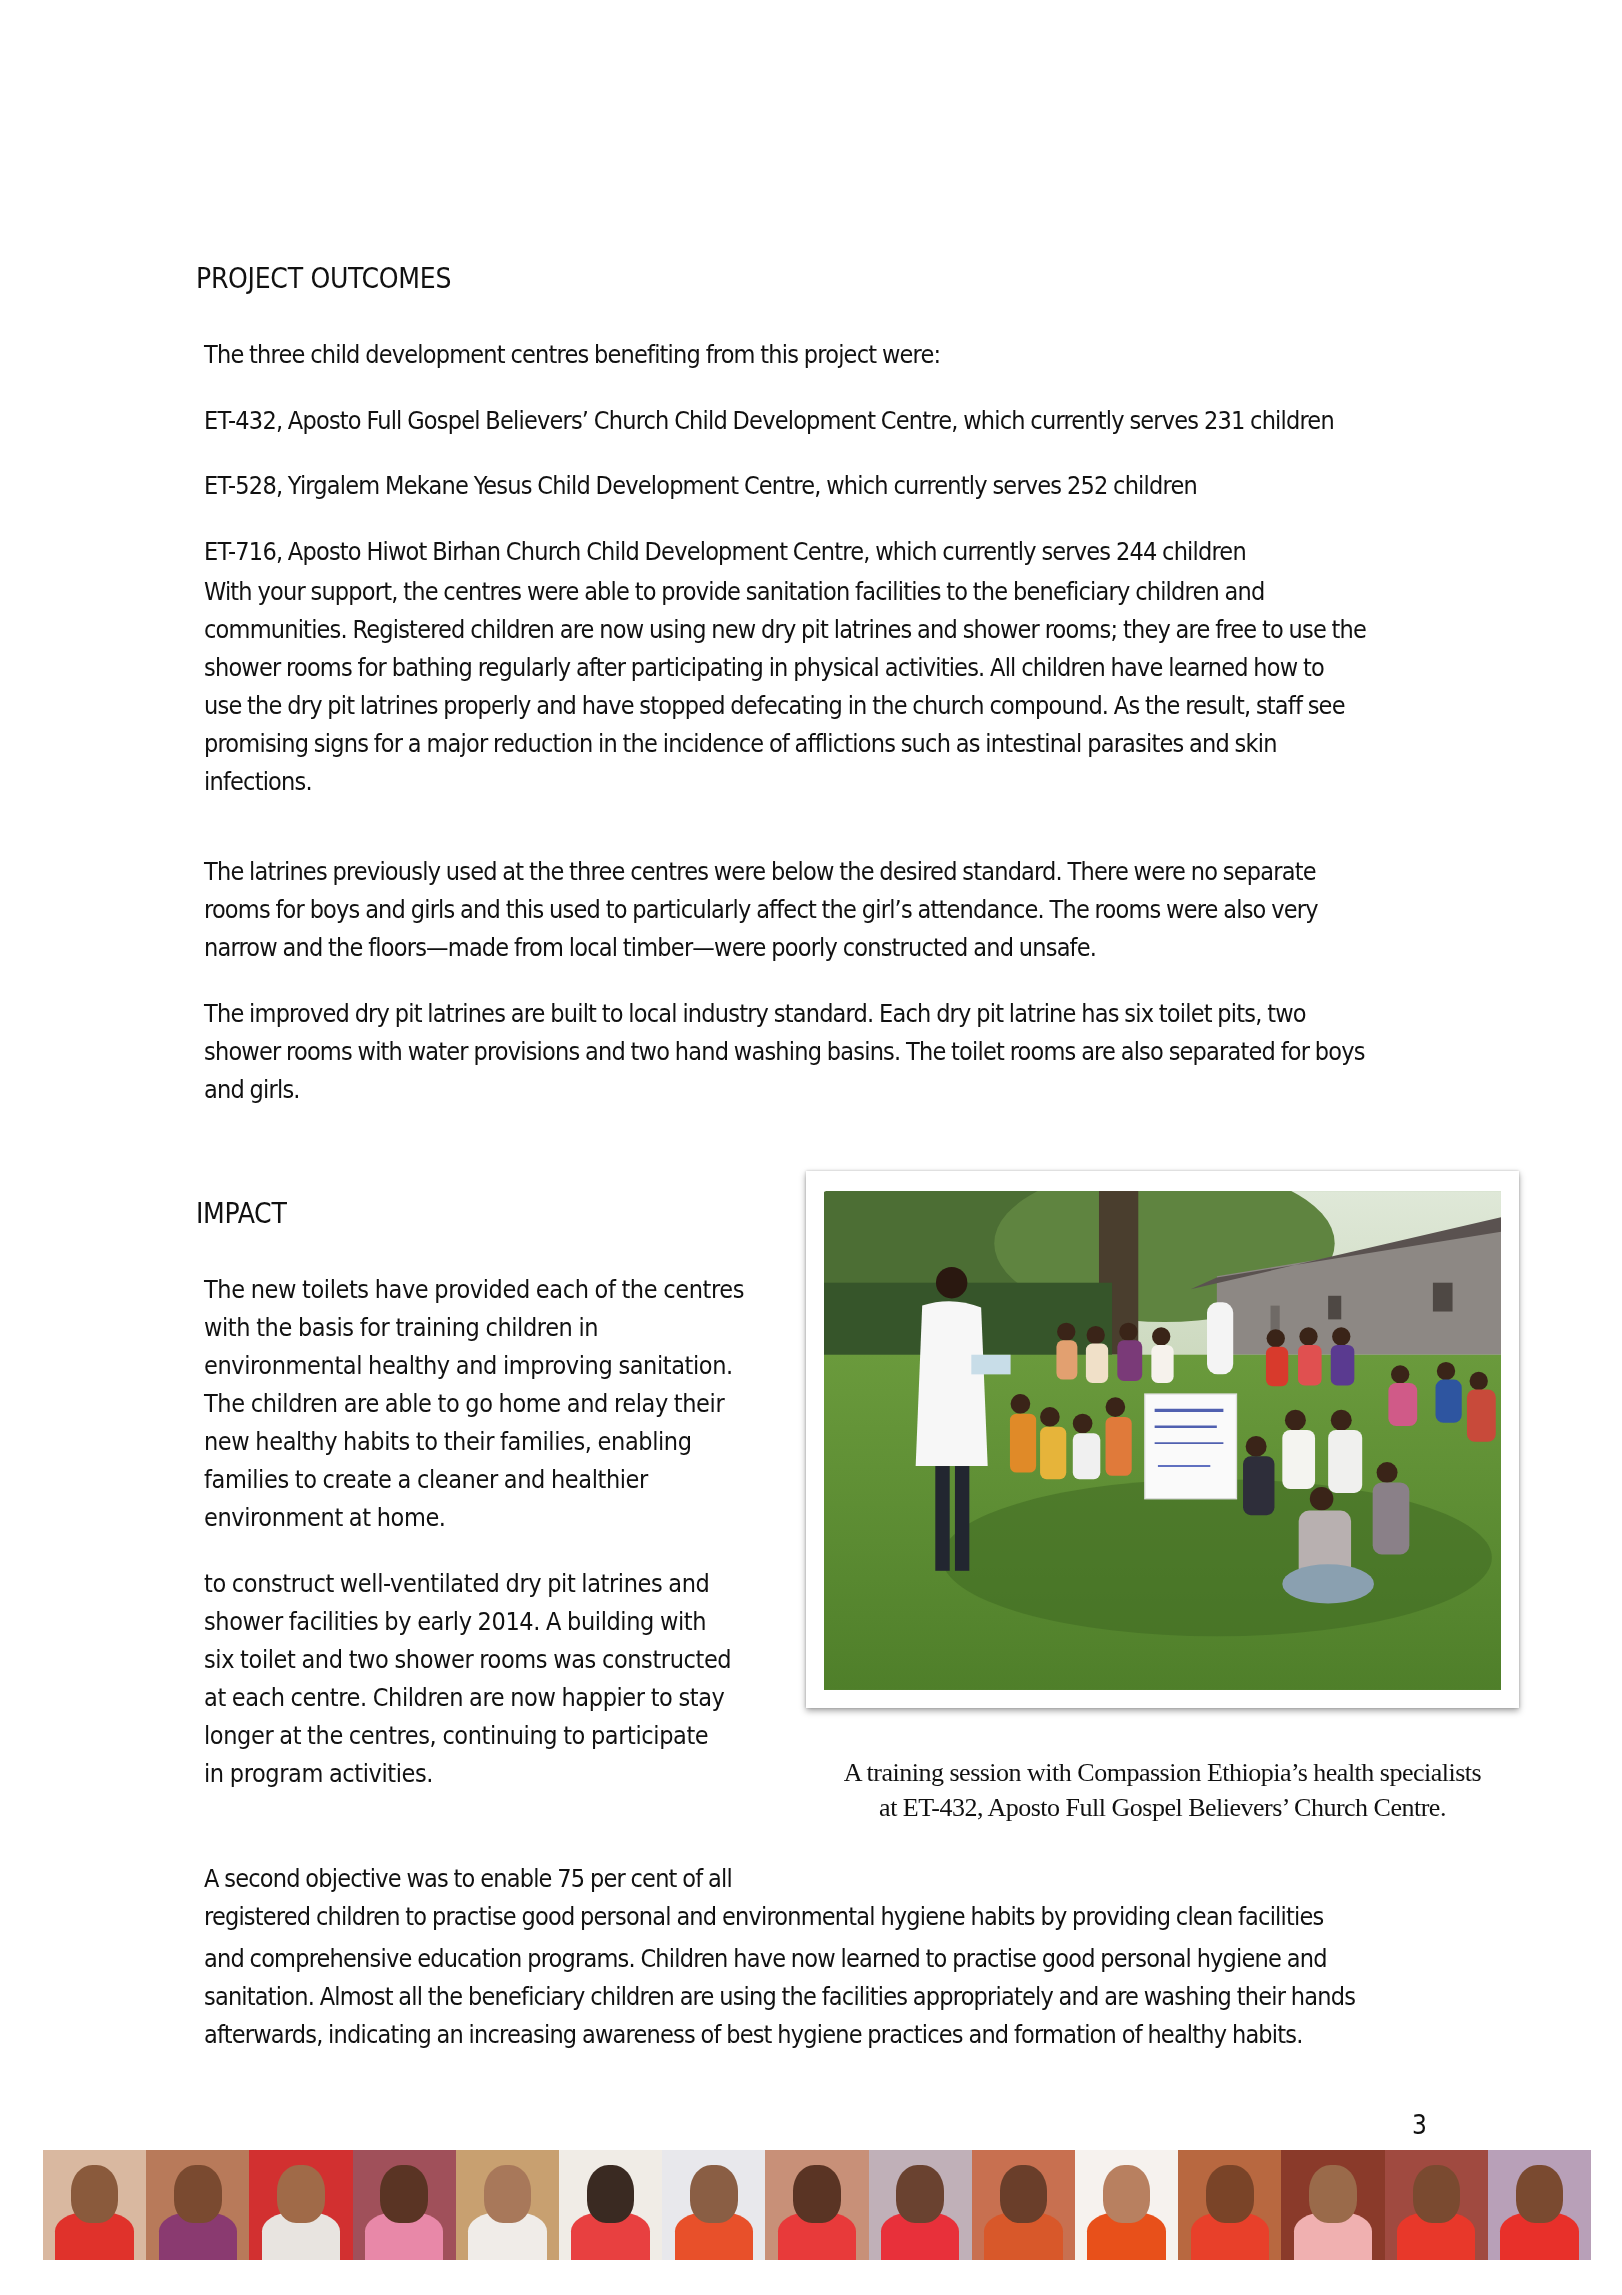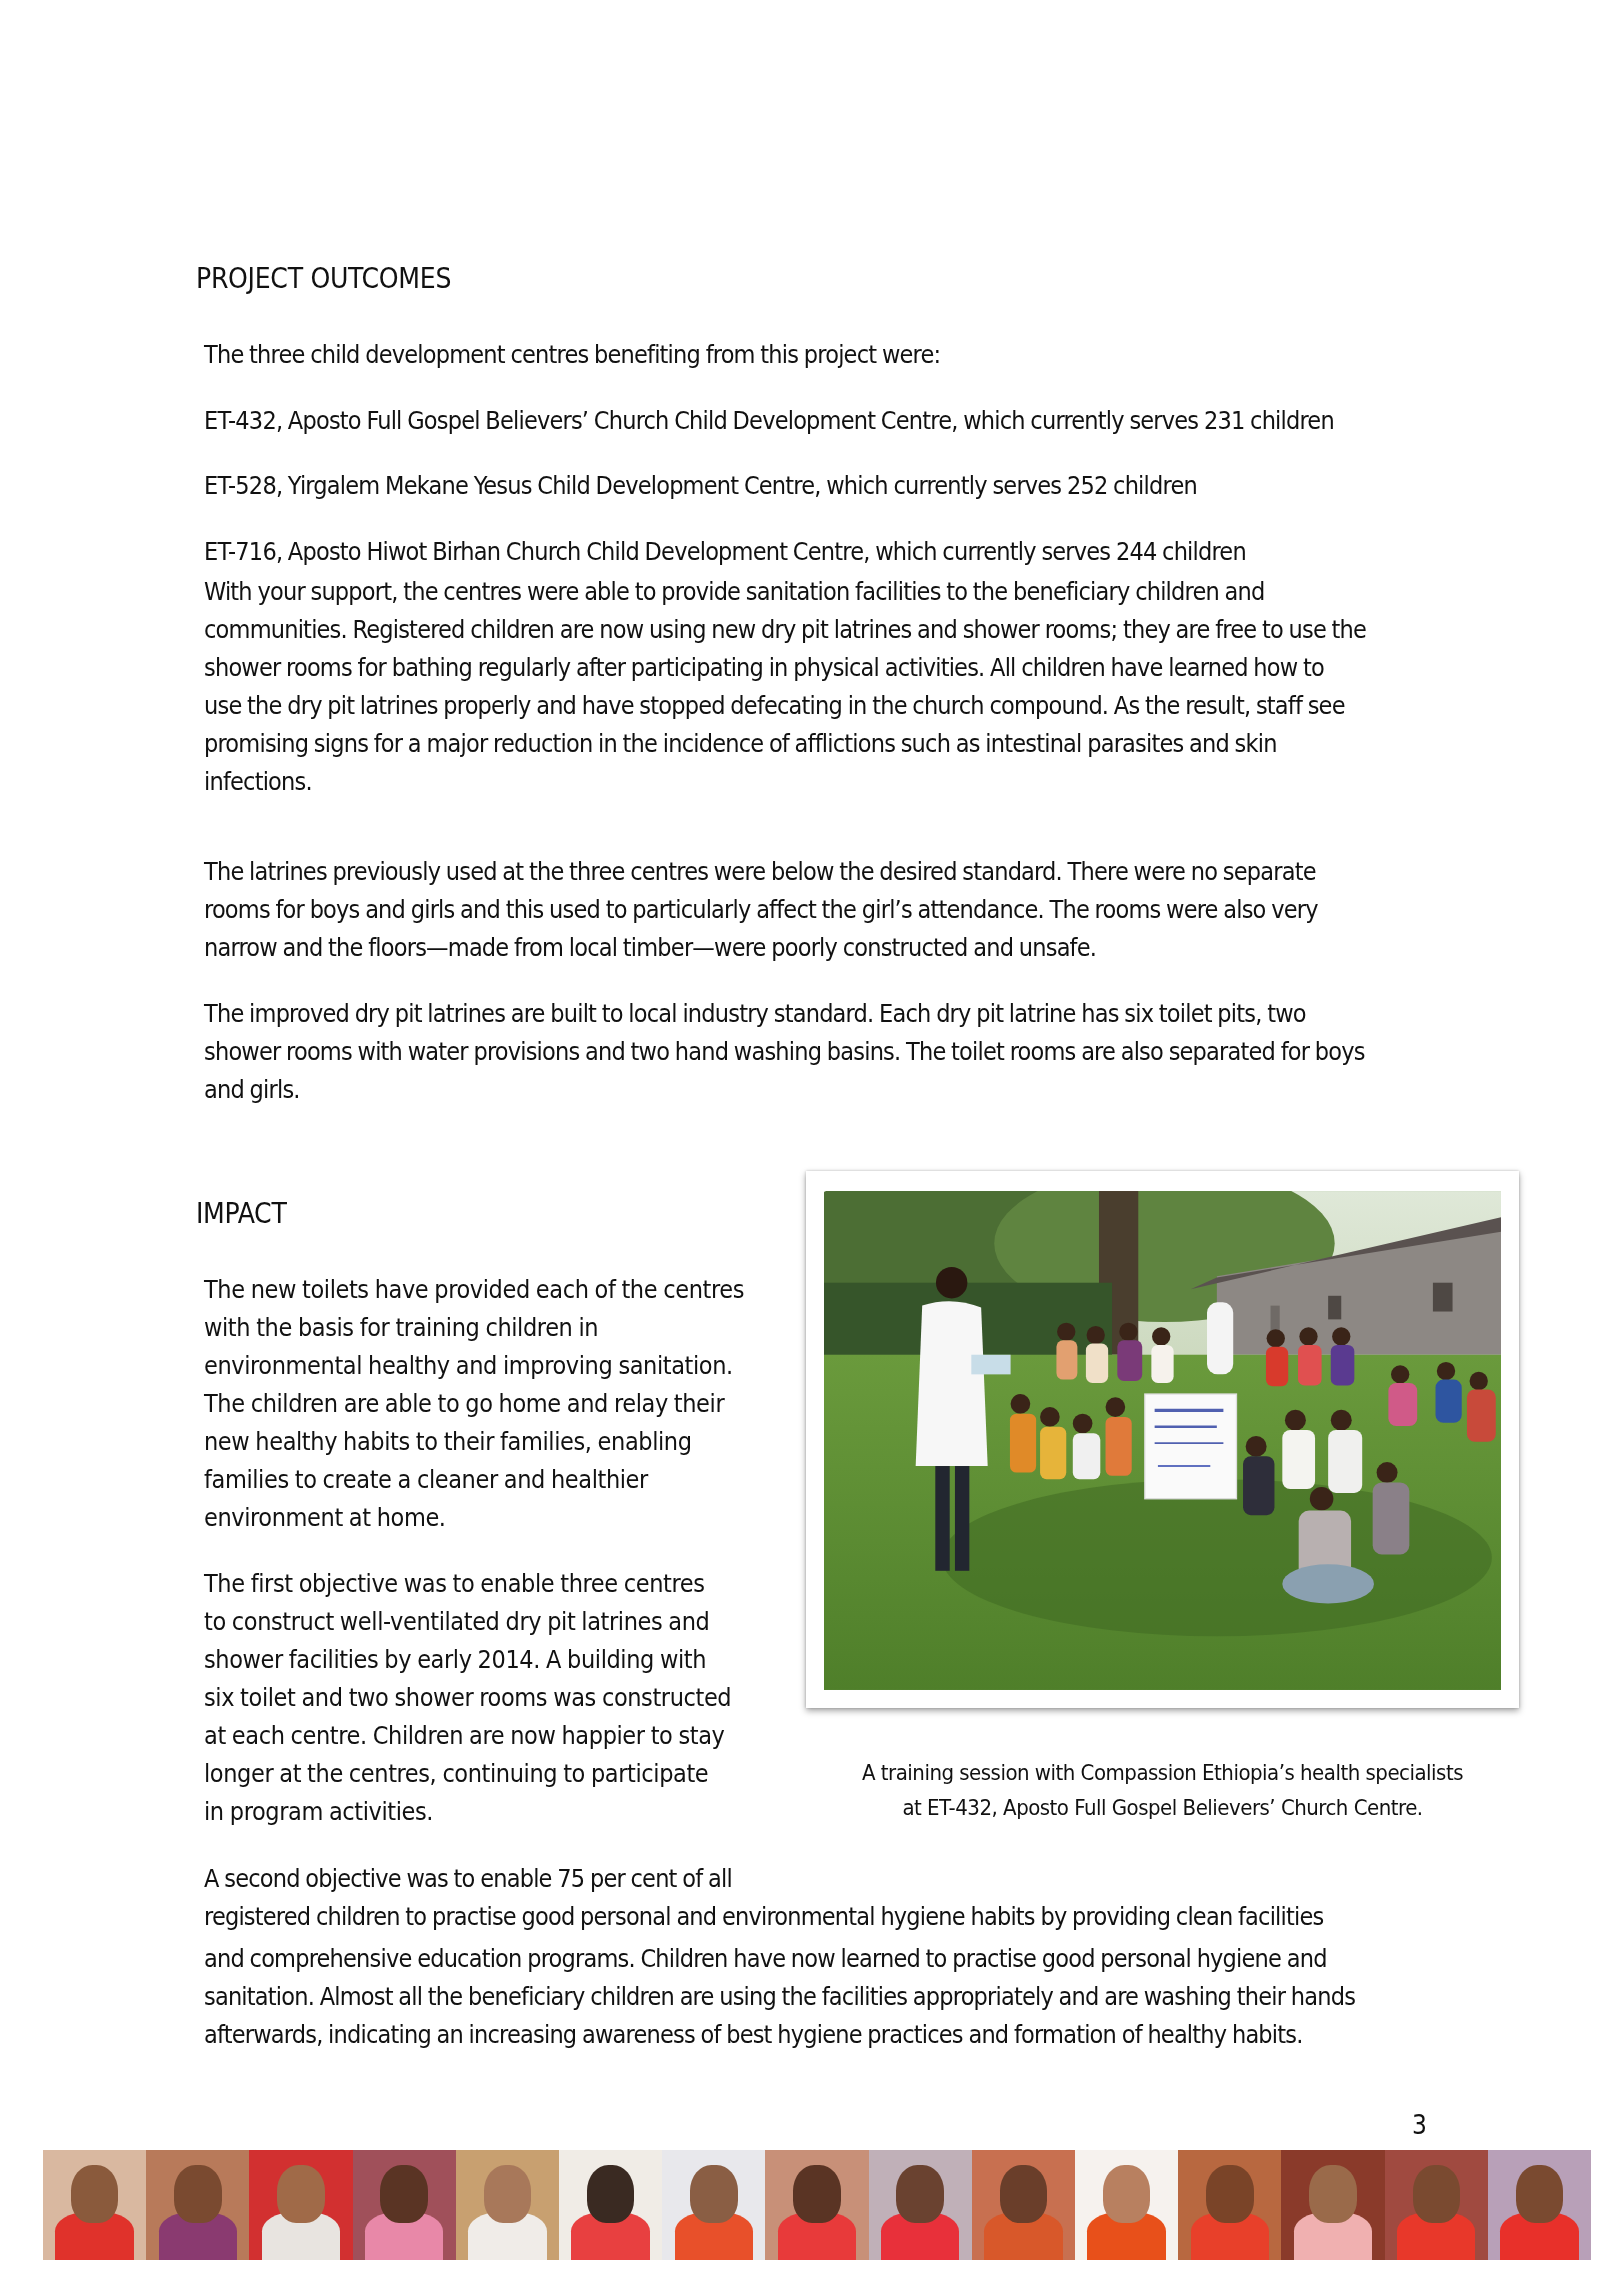--- a/index.html
+++ b/index.html
@@ -8,21 +8,21 @@
   .page { position:absolute; inset:0; }
   .h { position:absolute; left:196px; font-size:28px; letter-spacing:-0.3px; font-stretch:condensed; margin:0; font-weight:normal; }
   .p { position:absolute; left:196px; font-size:25px; line-height:38px; margin:8px; letter-spacing:-0.8px; word-spacing:-0.7px; transform-origin:left top; }
   .p.narrow { width:576px; letter-spacing:-0.4px; }
   .p.wide { width:1243px; }
   .line { display:block; white-space:nowrap; }
   .photo-frame { position:absolute; left:806px; top:1171px; width:713px; height:537px;
                  background:#fff; box-shadow: 0 2.6px 6.5px rgba(0,0,0,0.35), 0 0 2.6px rgba(0,0,0,0.2); }
   .photo { position:absolute; left:18.3px; top:19.6px; width:677px; height:499px; overflow:hidden; background:#5f8e3a; }
   .caption { position:absolute; left:806px; top:1755px; width:713px; text-align:center;
-             font-size:22px; line-height:35px; letter-spacing:-0.5px; }
+             font-size:26px; line-height:35px; letter-spacing:-0.5px;font-family:Liberation Serif, serif; }
   .page-num { position:absolute; left:1412px; top:2110px; font-size:26px; }
   .strip { position:absolute; left:43px; top:2150px; width:1548px; height:110px; display:flex; }
   .tile { flex:1; height:100%; position:relative; overflow:hidden; }
   .tile .face { position:absolute; width:46%; height:52%; left:27%; top:14%; border-radius:45% 45% 40% 40%; }
   .tile .body { position:absolute; width:76%; height:44%; left:12%; bottom:0; border-radius:40% 40% 0 0; }
 </style>
 </head>
 <body>
 
 <div class="page">
@@ -61,21 +61,20 @@
     <span class="line">The new toilets have provided each of the centres</span>
     <span class="line">with the basis for training children in</span>
     <span class="line">environmental healthy and improving sanitation.</span>
     <span class="line">The children are able to go home and relay their</span>
     <span class="line">new healthy habits to their families, enabling</span>
     <span class="line">families to create a cleaner and healthier</span>
     <span class="line">environment at home.</span>
   </p>
 
   <p class="p narrow" style="top:1557px">
-    <span class="line">The first objective was to enable three centres</span>
     <span class="line">to construct well-ventilated dry pit latrines and</span>
     <span class="line">shower facilities by early 2014. A building with</span>
     <span class="line">six toilet and two shower rooms was constructed</span>
     <span class="line">at each centre. Children are now happier to stay</span>
     <span class="line">longer at the centres, continuing to participate</span>
     <span class="line">in program activities.</span>
   </p>
 
   <p class="p wide" style="top:1852px">
     <span class="line">A second objective was to enable 75 per cent of all</span>

